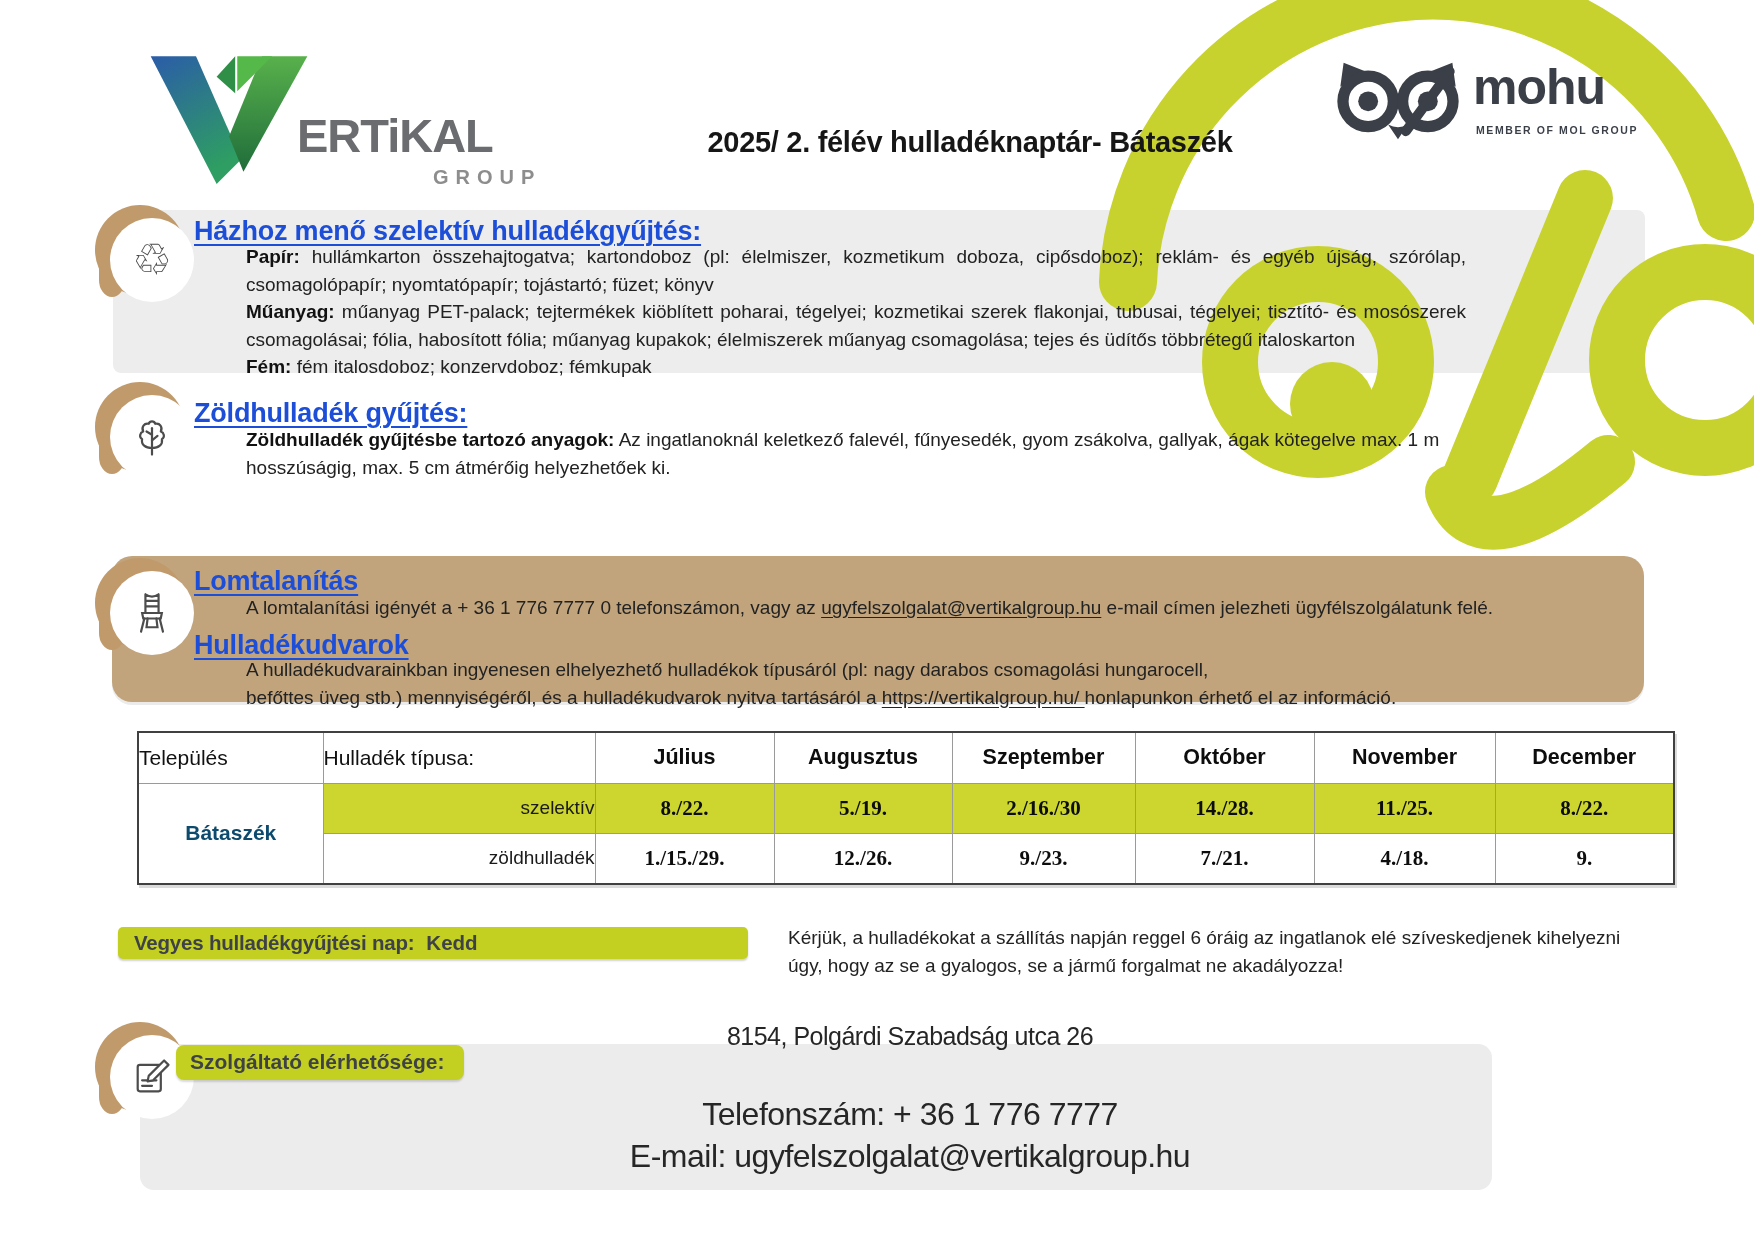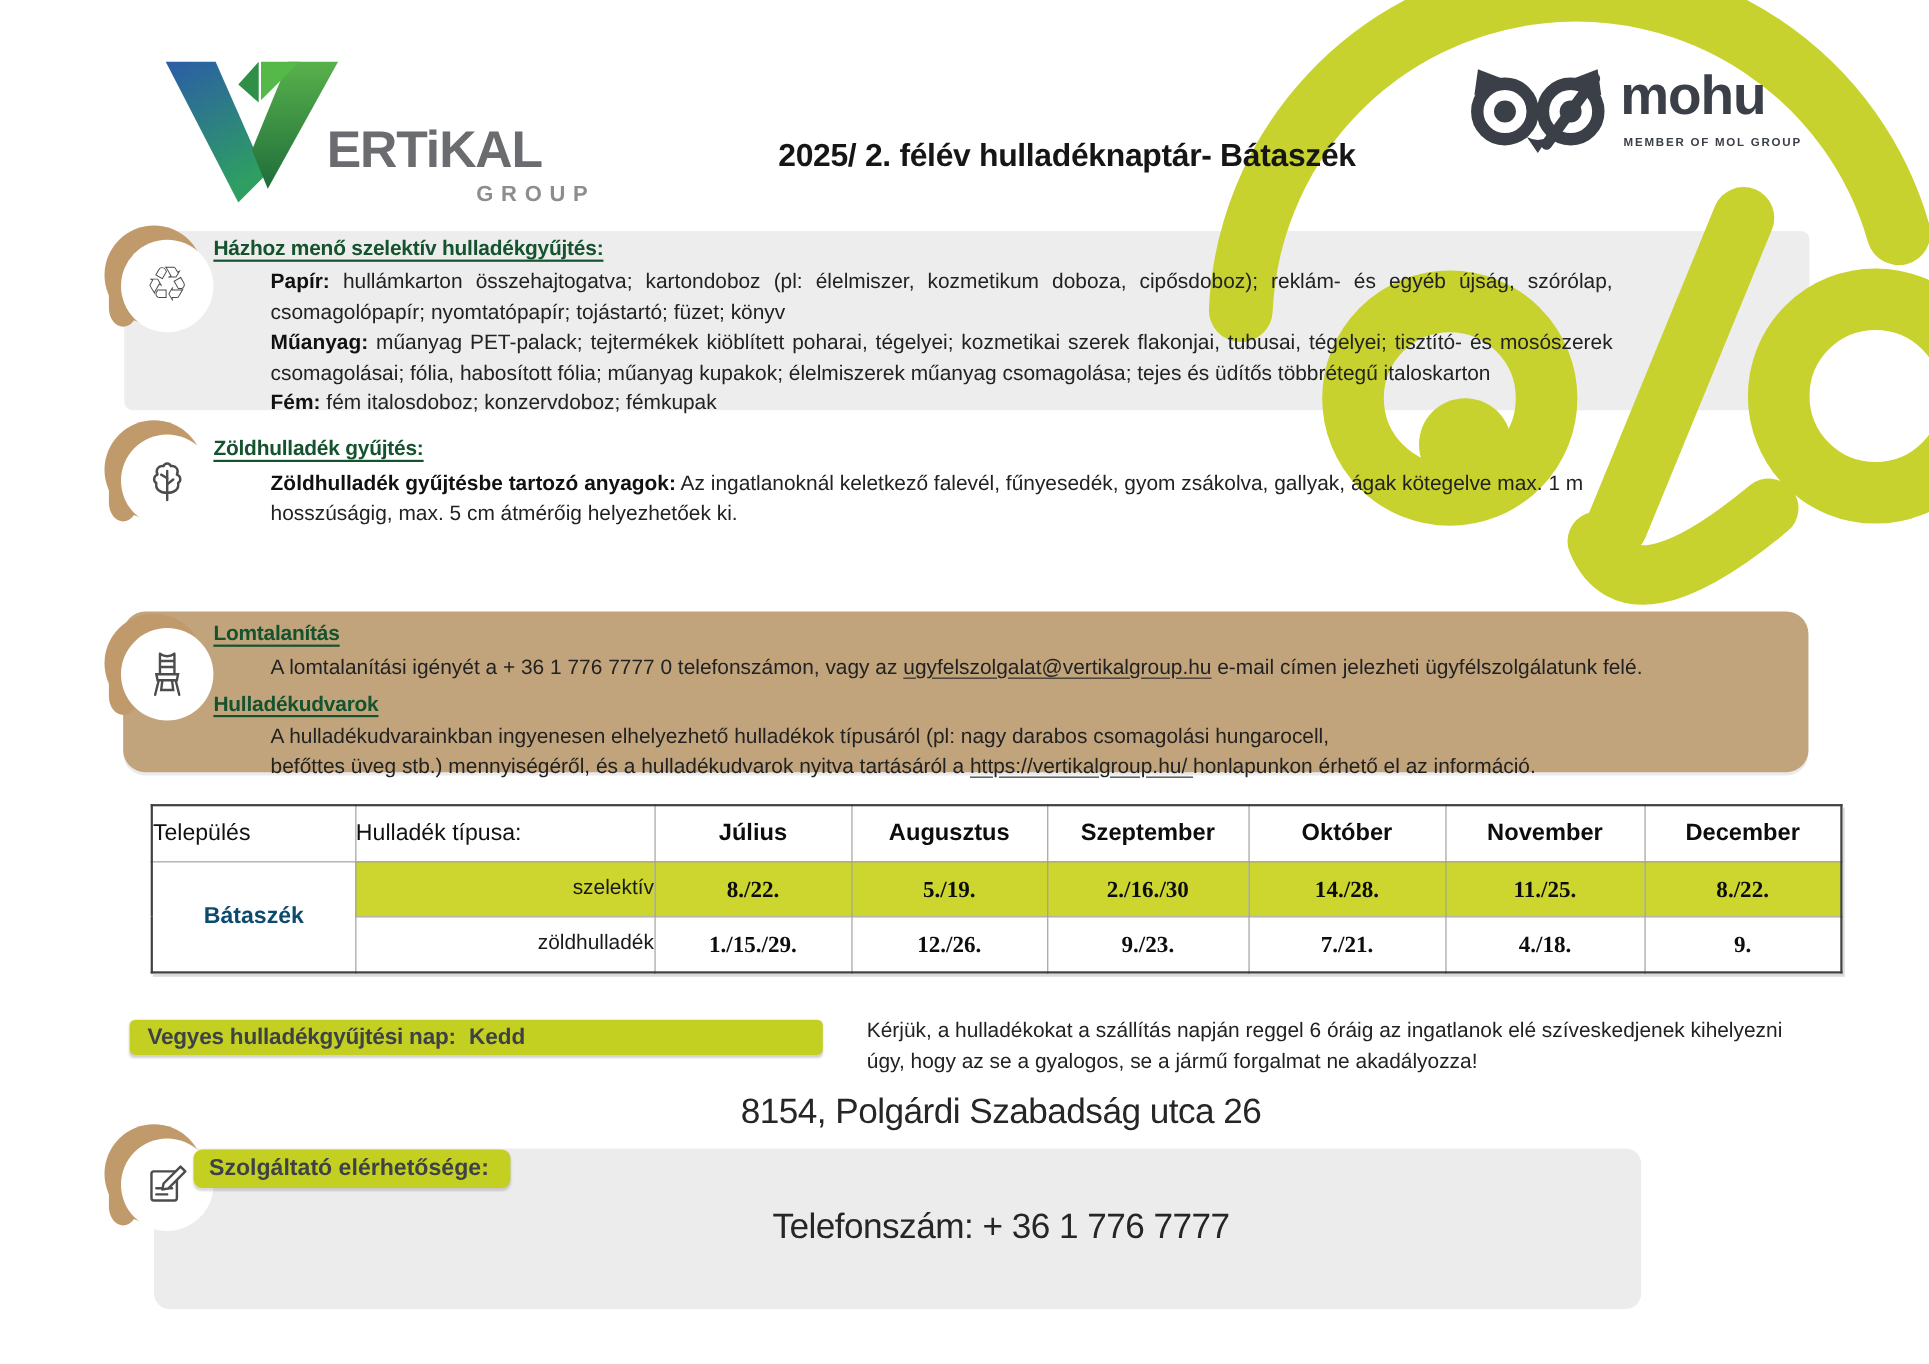--- a/index.html
+++ b/index.html
@@ -30,21 +30,21 @@
 
   
   .crescent{width:100px;height:100px;}
   .crescent .ring{position:absolute;left:0;top:0;width:90px;height:90px;border-radius:50%;background:#c09a6b;}
   .crescent .tail{position:absolute;left:4px;top:58px;width:26px;height:34px;border-radius:0 0 60% 60%;background:#c09a6b;}
   .crescent .disc{position:absolute;left:15px;top:13px;width:84px;height:84px;border-radius:50%;background:#fff;
       display:flex;align-items:center;justify-content:center;}
   .glyph-recycle{font-family:"DejaVu Sans",sans-serif;font-size:44px;color:#4c4c4c;line-height:1;}
 
   
-  .sec-heading{font-size:19px;font-weight:bold;color:#14532d;text-decoration:underline;
+  .sec-heading{font-size:27px;font-weight:bold;color:#1d4ed8;text-decoration:underline;
       text-decoration-thickness:2px;text-underline-offset:4px;letter-spacing:-0.2px;}
   .body-copy{font-size:19px;line-height:27.5px;color:#222;}
   .body-copy b{color:#111;}
   .justify{text-align:justify;}
   a.doc-link{color:inherit;text-decoration:underline;text-underline-offset:3px;text-align:center;}
 
   
   table.cal{position:absolute;left:116px;top:731px;border-collapse:collapse;table-layout:fixed;
       background:#fff;border:2px solid #404040;box-shadow:2px 3px 0 rgba(0,0,0,0.14);z-index:3;margin-left:21px;}
   table.cal th,table.cal td{border:1.6px solid #9a9a9a;padding:0;}
@@ -63,21 +63,21 @@
   
   .mixed-bar{left:118px;top:927px;width:630px;height:32px;background:#c4d021;border-radius:5px;
       box-shadow:0 2px 2px rgba(0,0,0,0.18);display:flex;align-items:center;padding-left:16px;box-sizing:border-box;}
   .mixed-bar .lbl{font-size:20.5px;font-weight:bold;color:#3e4246;letter-spacing:-0.2px;}
   .mixed-bar .val{font-size:20.5px;font-weight:bold;color:#3e4246;margin-left:12px;}
   .note{left:788px;top:924px;width:850px;font-size:19px;line-height:27.5px;color:#222;}
 
   .provider-badge{left:176px;top:1045px;background:#c4d021;border-radius:8px;padding:5px 20px 6px 14px;
       font-size:21px;font-weight:bold;color:#3e4246;box-shadow:0 2px 2px rgba(0,0,0,0.15);}
   .contact{left:380px;width:1060px;text-align:center;color:#262626;}
-  .contact.l1{top:992px;font-size:32px;letter-spacing:-0.5px;}
+  .contact.l1{top:1022px;font-size:25px;letter-spacing:-0.5px;}
   .contact.l2{top:1096px;font-size:32px;letter-spacing:-0.5px;}
   .contact.l3{top:1138px;font-size:32px;letter-spacing:-0.5px;}
 
   .deco{left:0;top:0;pointer-events:none;}
 </style>
 </head>
 <body>
 
 <div class="page">
 
@@ -253,14 +253,15 @@
           <rect x="7" y="9" width="21" height="24" rx="2"></rect>
           <path d="M11 28 L20 28 M11 23 L24 23"></path>
           <path d="M17 19 L31 5 L35 9 L21 23 L16 24 Z" fill="#ffffff"></path>
         </g>
       </svg>
     </span>
   </div>
   <div class="abs z3 provider-badge">Szolgáltató elérhetősége:</div>
   <div class="abs z3 contact l1">8154, Polgárdi Szabadság utca 26</div>
   <div class="abs z3 contact l2">Telefonszám: + 36 1 776 7777</div>
+  <div class="abs z3 contact l3">E-mail: ugyfelszolgalat@vertikalgroup.hu</div>
 
 </div>
 
 </body></html>

